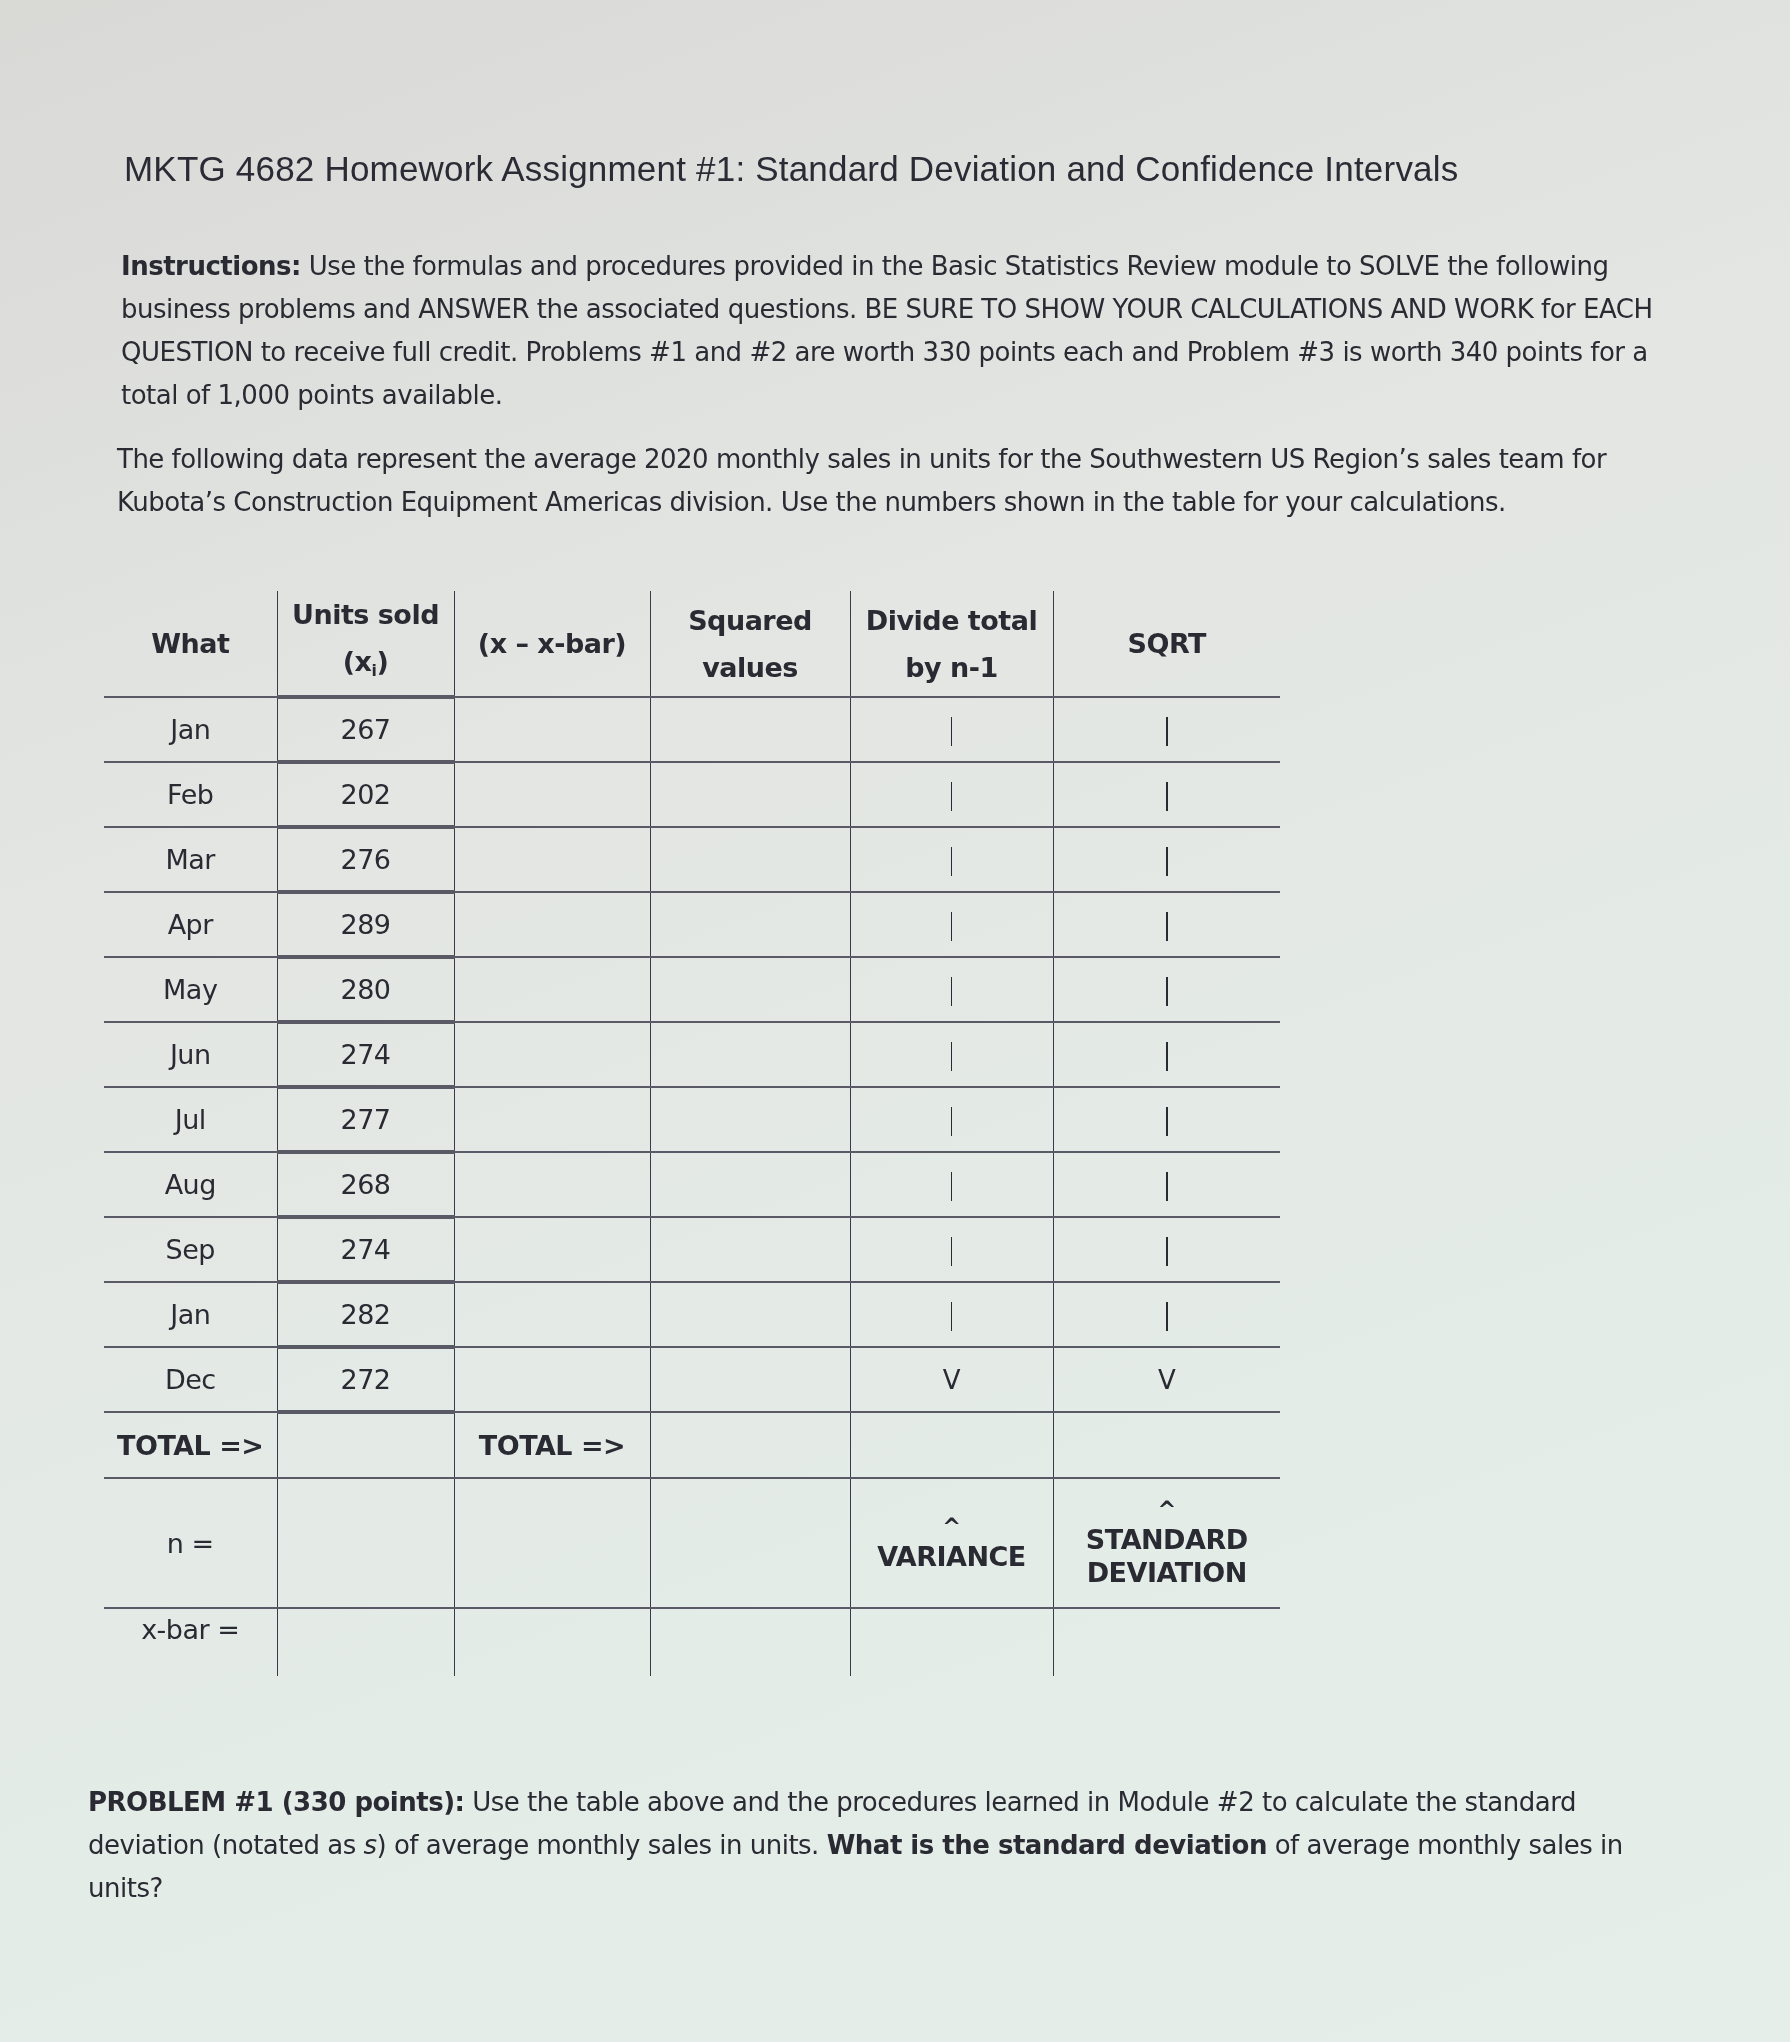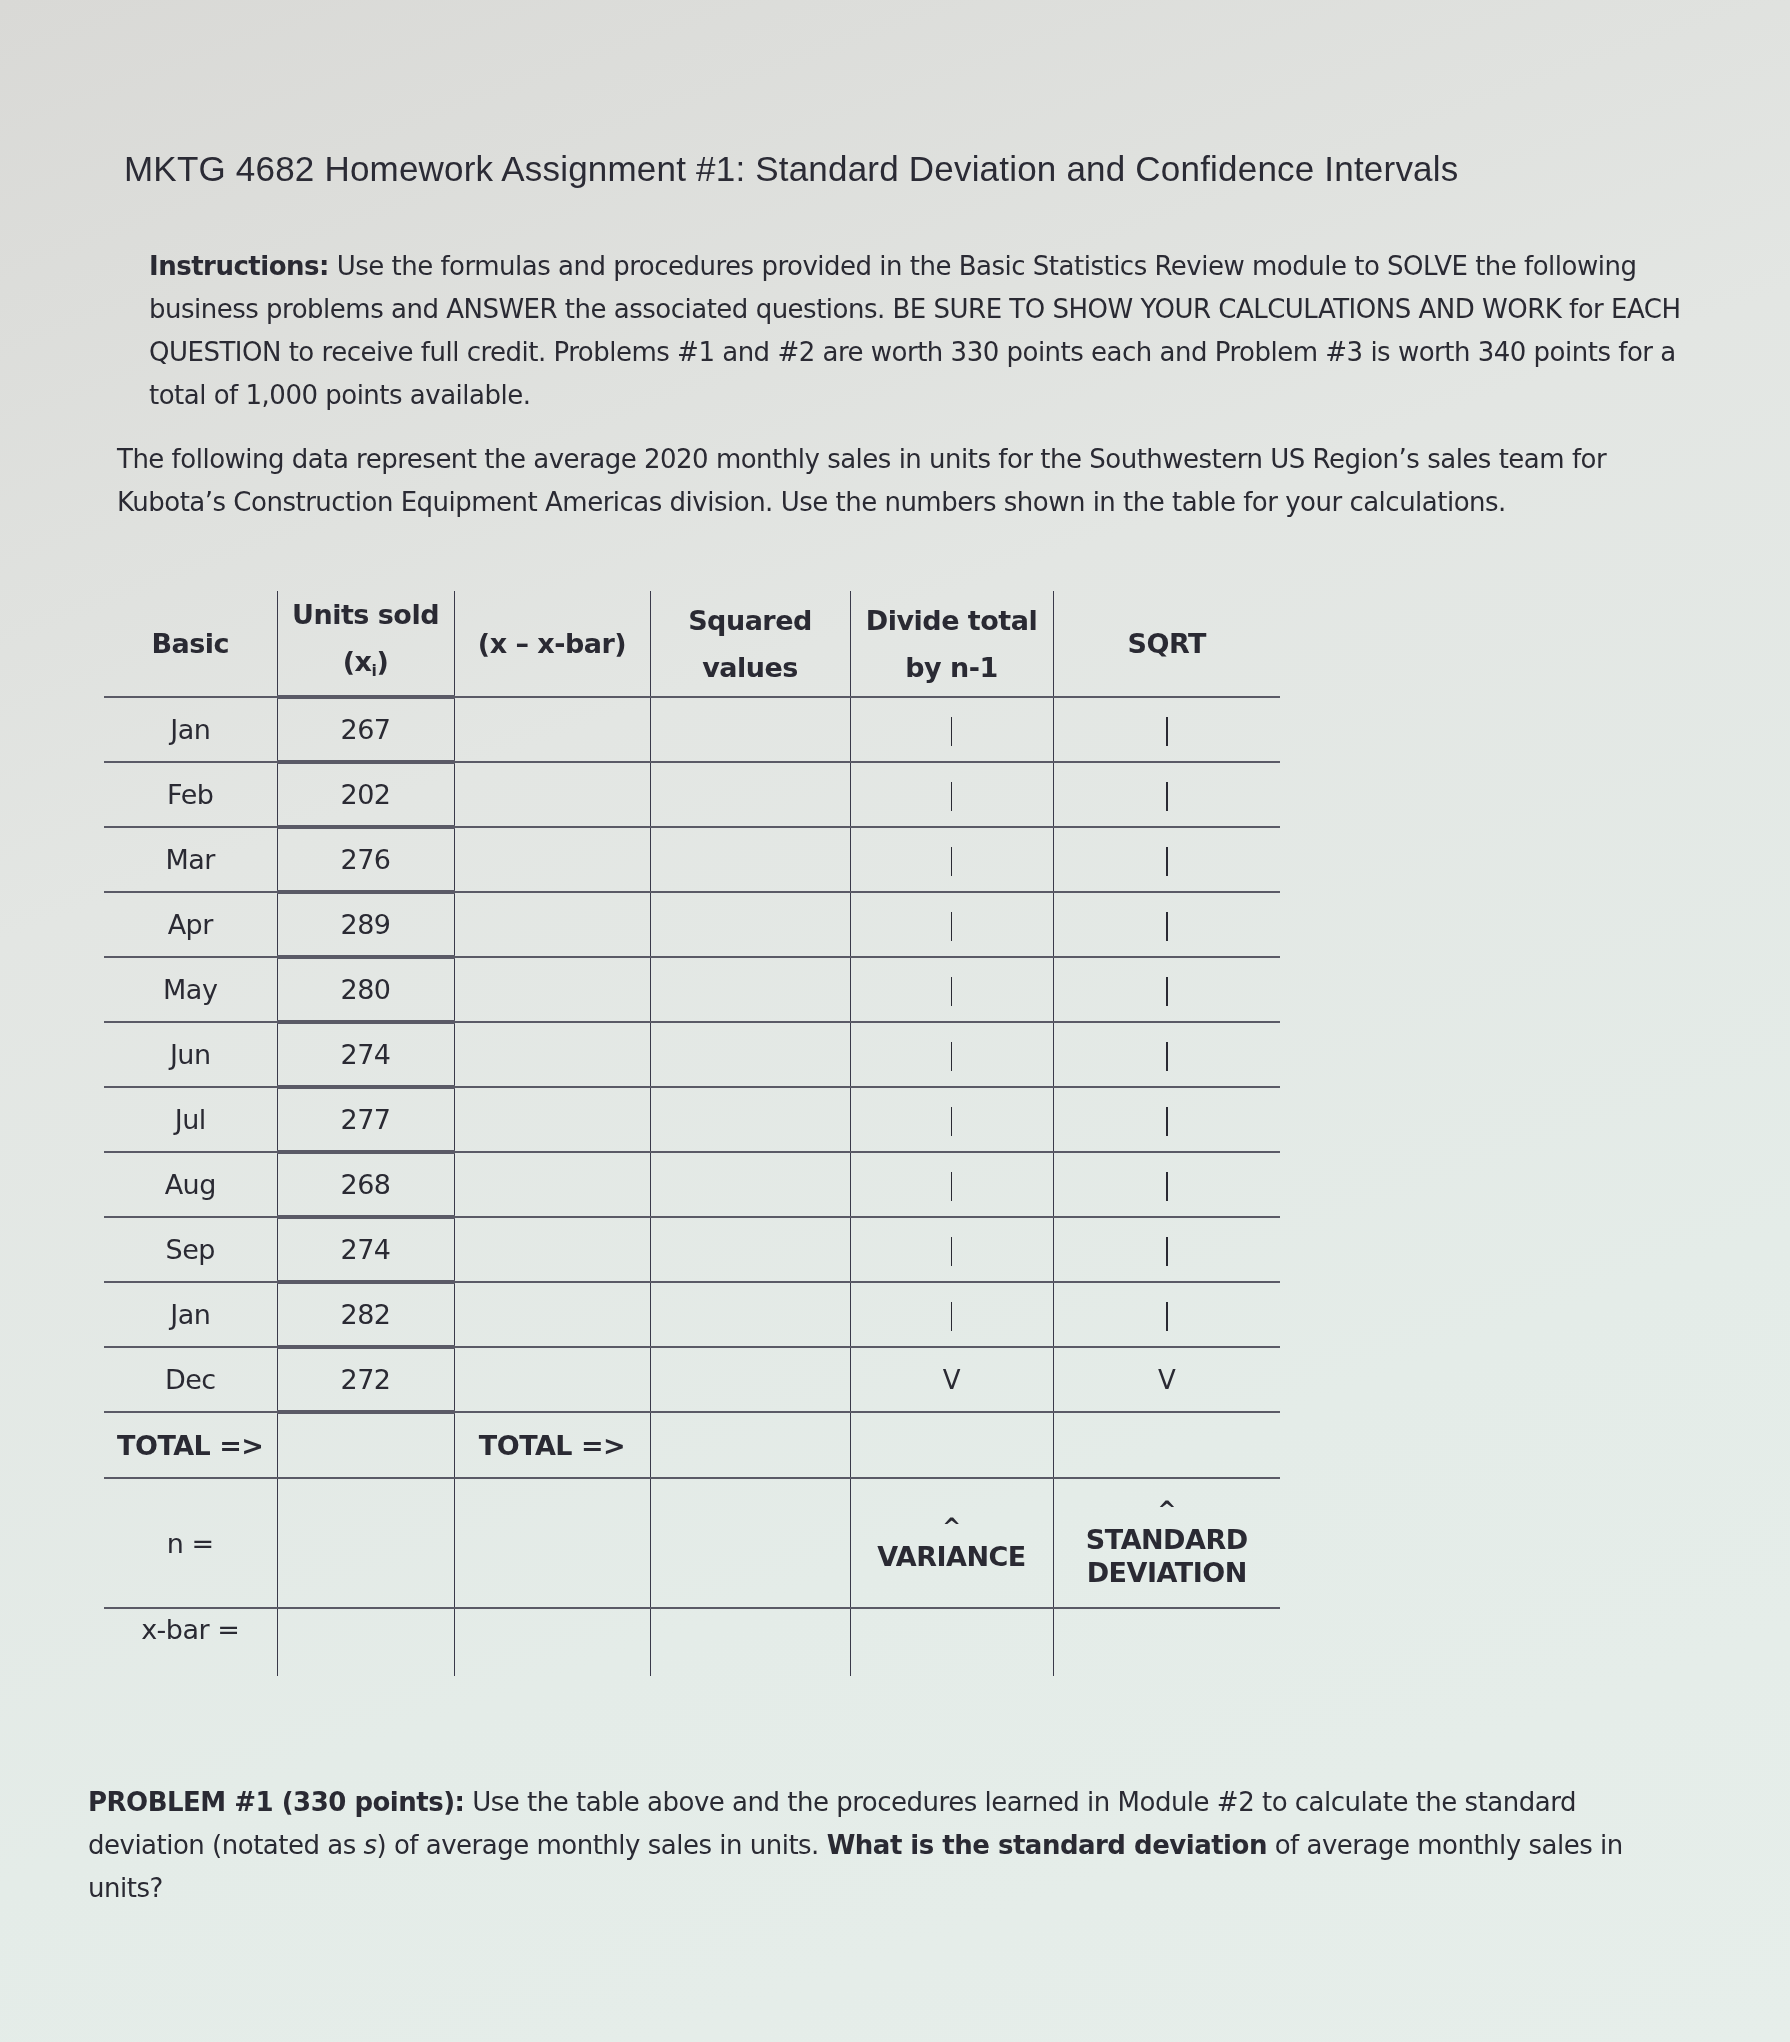--- a/index.html
+++ b/index.html
@@ -37,21 +37,20 @@
     font-size: 26px;
     line-height: 43px;
     color: #2a2a33;
     letter-spacing: -0.5px;
   }
   .para b { font-weight: 700; }
   .instructions {
     left: 121px;
     top: 245px;
     width: 1539px;
-    margin-left: 28px;
   }
   .data-intro {
     left: 117px;
     top: 438px;
     width: 1505px;
   }
   .problem {
     left: 88px;
     top: 1781px;
     width: 1556px;
@@ -132,21 +131,21 @@
     <colgroup>
       <col style="width:173px">
       <col style="width:177px">
       <col style="width:196px">
       <col style="width:200px">
       <col style="width:203px">
       <col style="width:227px">
     </colgroup>
     <thead>
       <tr>
-        <th><span>Basic</span></th>
+        <th><span>What</span></th>
         <th>
           <span>Units sold</span><br>
           <span>(x</span><span class="sub">i</span><span>)</span>
         </th>
         <th><span>(x – x-bar)</span></th>
         <th>
           <span>Squared</span><br>
           <span>values</span>
         </th>
         <th>

